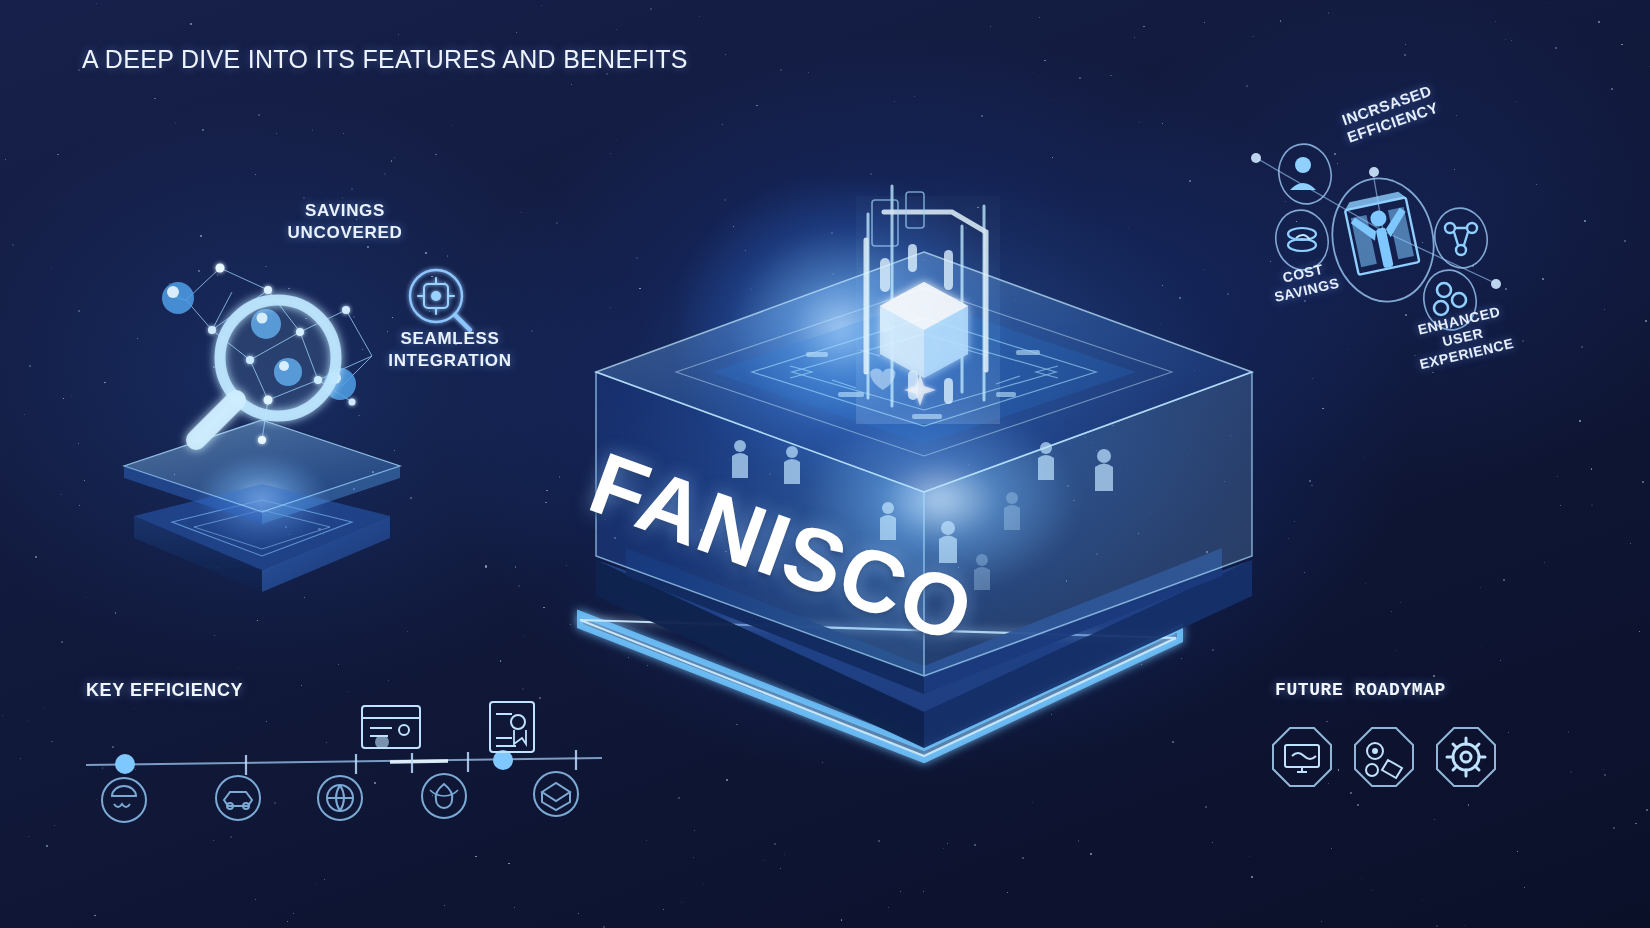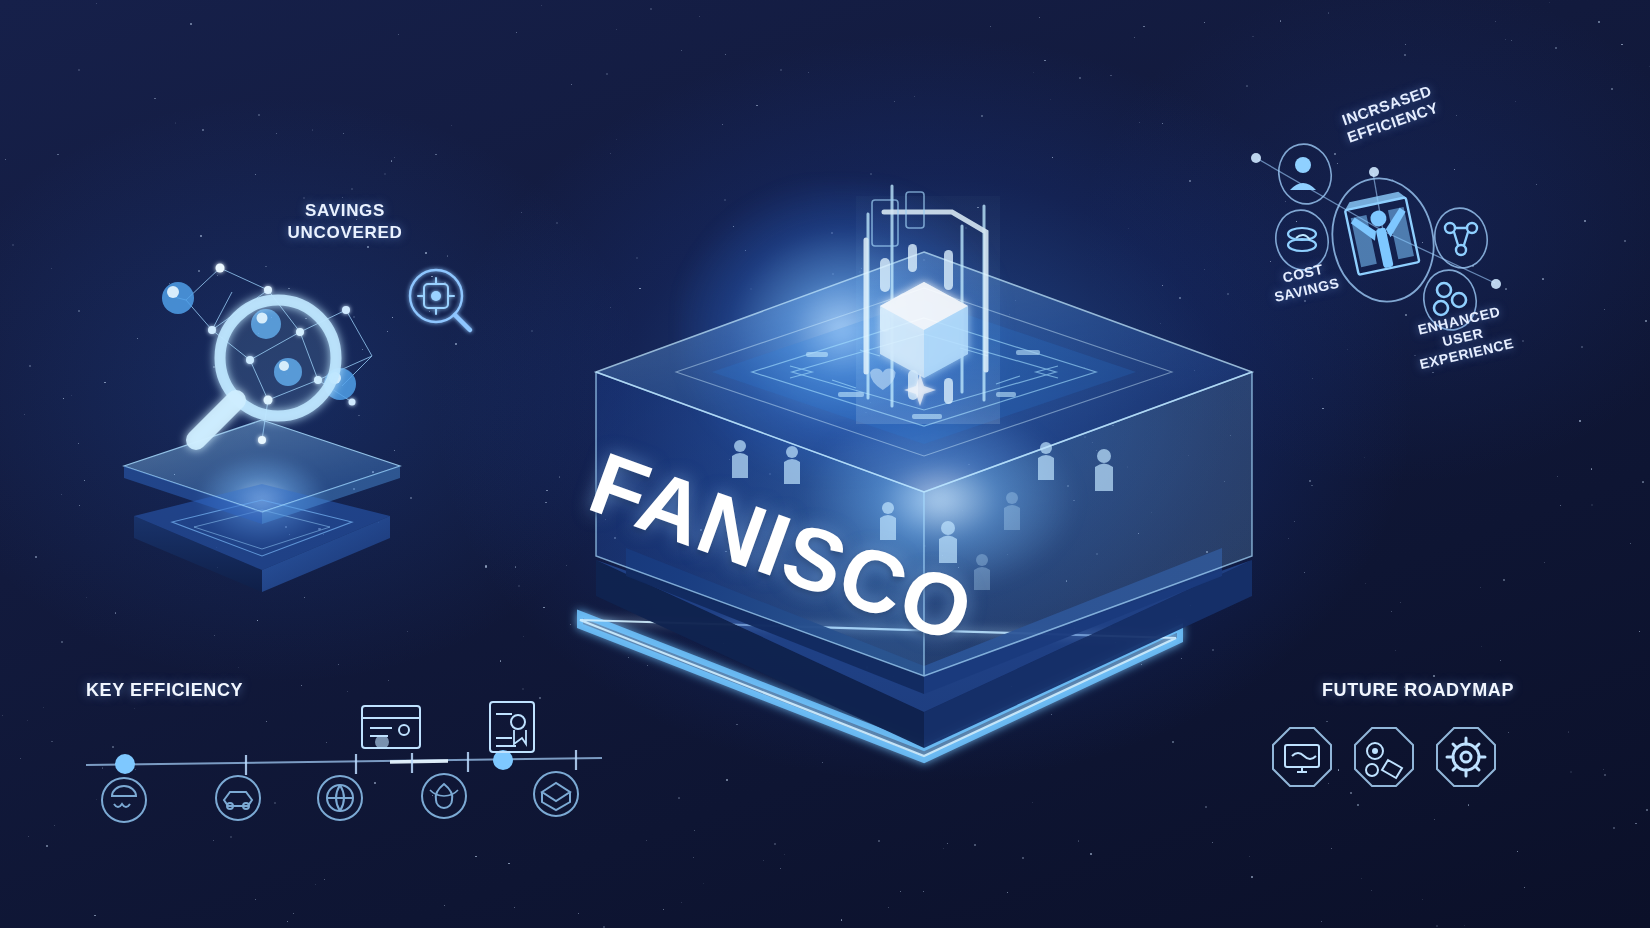--- a/index.html
+++ b/index.html
@@ -30,21 +30,21 @@
   .subtitle {
     font-size:25px; color:#eef4ff; letter-spacing:.3px; margin-top:9px;
     text-shadow:0 0 10px rgba(140,185,255,.40);
   }
 
   .section-label {
     position:absolute; font-size:18px; font-weight:bold; color:#f2f7ff;
     letter-spacing:.6px; text-shadow:0 0 10px rgba(140,185,255,.5);
   }
   #lbl-milestones { left:86px; top:680px; }
-  #lbl-roadmap   { left:1322px; top:680px; }
+  #lbl-roadmap   { left:1275px; top:680px;font-family:Liberation Mono, monospace; }
 
   .feat-label {
     position:absolute; color:#eaf2ff; font-size:17px; font-weight:bold;
     letter-spacing:.7px; line-height:1.28; text-align:center;
     text-shadow:0 0 10px rgba(130,180,255,.55);
   }
   #lbl-analytics { left:270px; top:200px; width:150px; }
   #lbl-integration { left:375px; top:328px; width:150px; }
 
   .benefit-label {
@@ -464,20 +464,21 @@
       <i class="star" style="left:265.4px;top:265.6px;width:1.4px;height:1.4px;opacity:0.29"></i>
       <i class="star" style="left:1076.3px;top:624.8px;width:1.1px;height:1.1px;opacity:0.26"></i>
       <i class="star" style="left:678.4px;top:797.0px;width:1.7px;height:1.7px;opacity:0.25"></i>
       <i class="star" style="left:807.5px;top:71.9px;width:0.7px;height:0.7px;opacity:0.25"></i>
       <i class="star" style="left:324.2px;top:878.7px;width:0.7px;height:0.7px;opacity:0.37"></i>
       <i class="star" style="left:325.7px;top:742.0px;width:1.3px;height:1.3px;opacity:0.40"></i>
       <i class="star" style="left:1644.5px;top:320.4px;width:2.1px;height:2.1px;opacity:0.58"></i>
     </div>
 
   <div class="title-block">
+    <div class="subtitle">A DEEP DIVE INTO ITS FEATURES AND BENEFITS</div>
   </div>
 
   <div class="core-glow"></div>
   <div class="plat-glow"></div>
   <div class="analytics-glow"></div>
 
   <svg class="svg-layer" viewBox="0 0 1650 928">
     <defs>
       <linearGradient id="glassTop" x1="0" y1="0" x2="0.6" y2="1">
         <stop offset="0%" stop-color="#9fd4ff" stop-opacity="0.55"></stop>
@@ -881,20 +882,24 @@
   <div id="fanisco-word" style="position:absolute; left:612px; top:432px; width:400px;
               transform:rotate(20deg); transform-origin:left top;
               font-size:88px; font-weight:bold; color:#ffffff; letter-spacing:1px;
               text-shadow:0 0 18px rgba(150,200,255,.55), 0 3px 6px rgba(0,20,60,.6);">FANISCO</div>
 
   <div class="feat-label" id="lbl-analytics">
     <span>SAVINGS</span><br>
     <span>UNCOVERED</span>
   </div>
 
+  <div class="feat-label" id="lbl-integration">
+    <span>SEAMLESS</span><br>
+    <span>INTEGRATION</span>
+  </div>
 
   <div class="benefit-label" id="lbl-efficiency">INCRSASED EFFICIENCY</div>
 
   <div class="benefit-label" id="lbl-cost">
     <span>COST</span><br>
     <span>SAVINGS</span>
   </div>
 
   <div class="benefit-label" id="lbl-ux">
     <span>ENHANCED</span><br>

